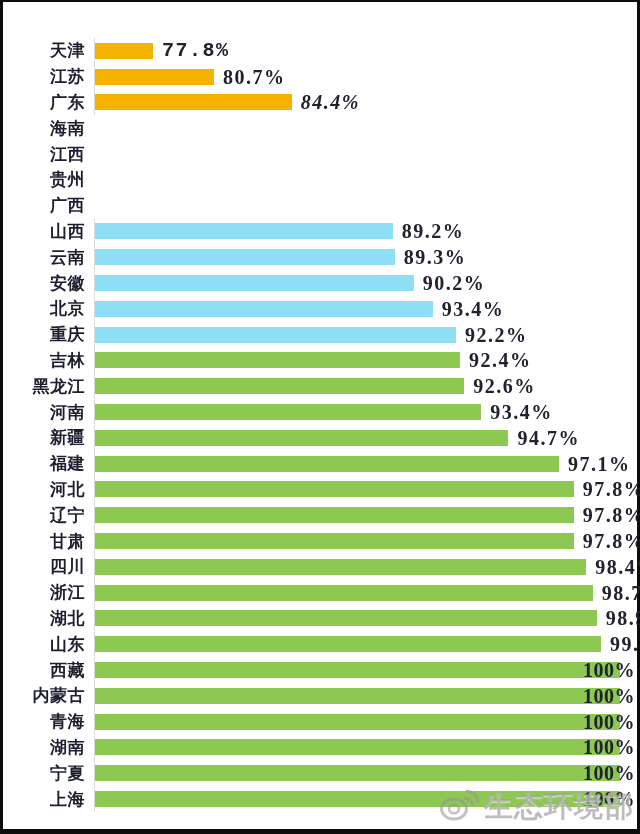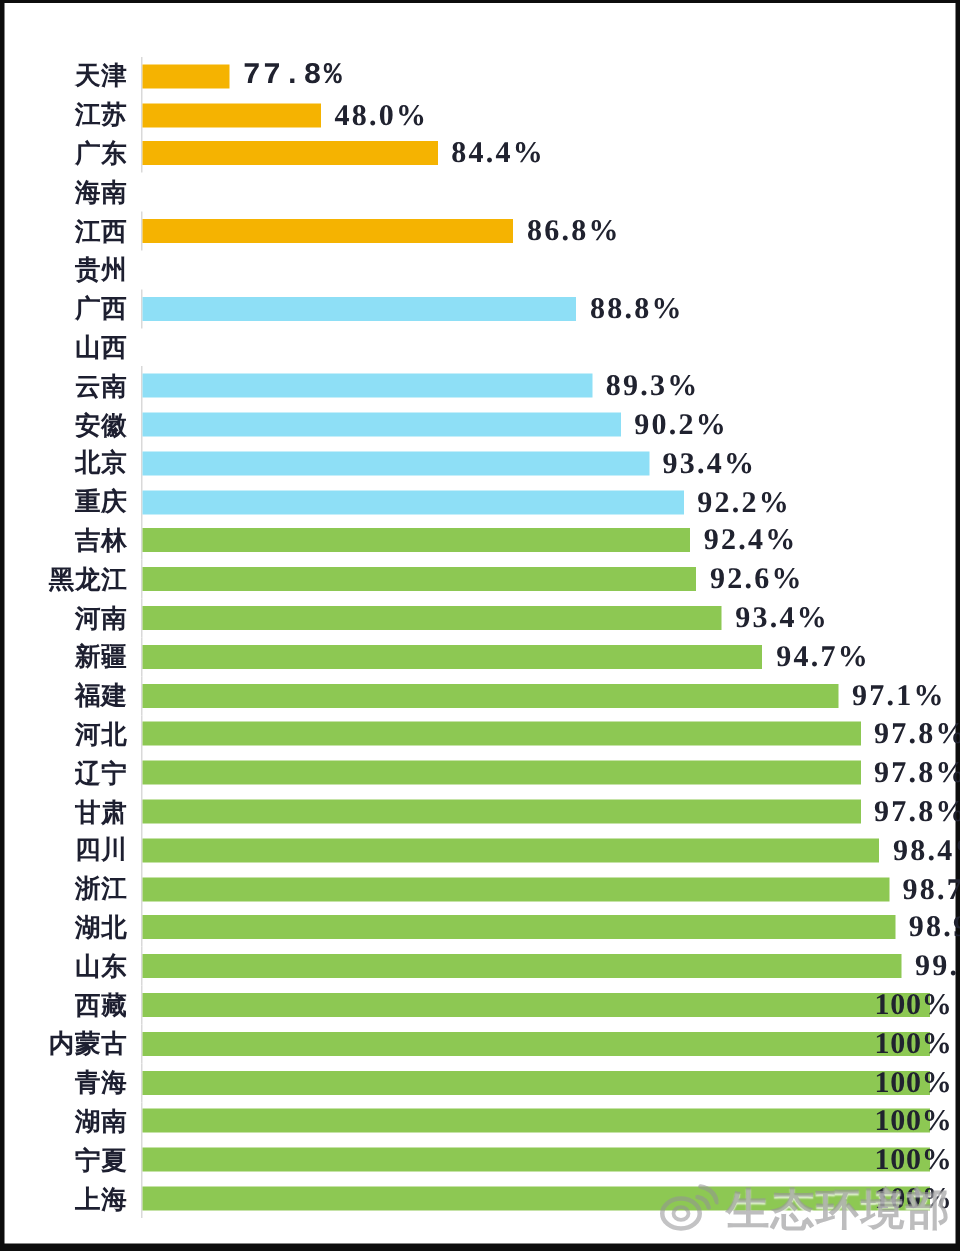--- a/index.html
+++ b/index.html
@@ -108,52 +108,48 @@
         <div class="cat">天津</div>
         <div class="plot">
           <div class="bar" style="width: calc(11.2% - 1px); background: rgb(245, 179, 1);"></div>
           <div class="val" style="left: calc(11.2% + 9px); font-family: Liberation Mono, monospace;">77.8%</div>
         </div>
       </div>
       <div class="row">
         <div class="cat">江苏</div>
         <div class="plot">
           <div class="bar" style="width: calc(22.8% - 1px); background: rgb(245, 179, 1);"></div>
-          <div class="val" style="left: calc(22.8% + 9px);">48.0%</div>
+          <div class="val" style="left: calc(22.8% + 9px);">80.7%</div>
         </div>
       </div>
       <div class="row">
         <div class="cat">广东</div>
         <div class="plot">
           <div class="bar" style="width: calc(37.6% - 1px); background: rgb(245, 179, 1);"></div>
-          <div class="val" style="left: calc(37.6% + 9px);">84.4%</div>
+          <div class="val" style="left: calc(37.6% + 9px); font-style: italic;">84.4%</div>
         </div>
       </div>
       <div class="row">
         <div class="cat">海南</div>
       </div>
       <div class="row">
         <div class="cat">江西</div>
-        <div class="plot">
-          <div class="bar" style="width: calc(47.2% - 1px); background: rgb(245, 179, 1);"></div>
-          <div class="val" style="left: calc(47.2% + 9px);">86.8%</div>
-        </div>
       </div>
       <div class="row">
         <div class="cat">贵州</div>
       </div>
       <div class="row">
         <div class="cat">广西</div>
-        <div class="plot">
-          <div class="bar" style="width: calc(55.2% - 1px); background: rgb(142, 223, 246);"></div>
-          <div class="val" style="left: calc(55.2% + 9px);">88.8%</div>
-        </div>
       </div>
       <div class="row">
         <div class="cat">山西</div>
+        <div class="plot">
+          <div class="bar" style="width: calc(56.8% - 1px); background: rgb(142, 223, 246);"></div>
+          <div class="val" style="left: calc(56.8% + 9px);">89.2%</div>
+        </div>
       </div>
       <div class="row">
         <div class="cat">云南</div>
         <div class="plot">
           <div class="bar" style="width: calc(57.2% - 1px); background: rgb(142, 223, 246);"></div>
           <div class="val" style="left: calc(57.2% + 9px);">89.3%</div>
         </div>
       </div>
       <div class="row">
         <div class="cat">安徽</div>

